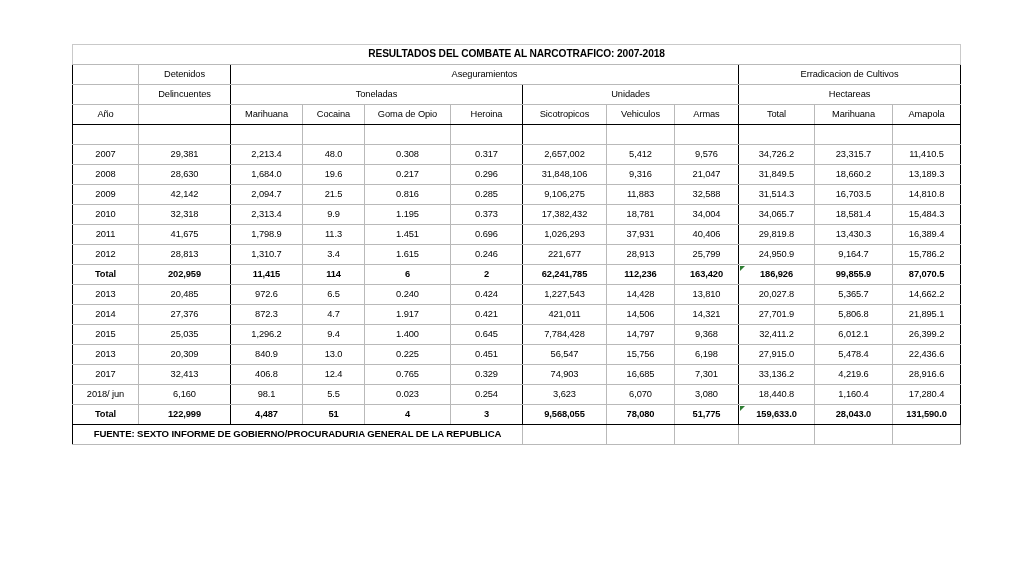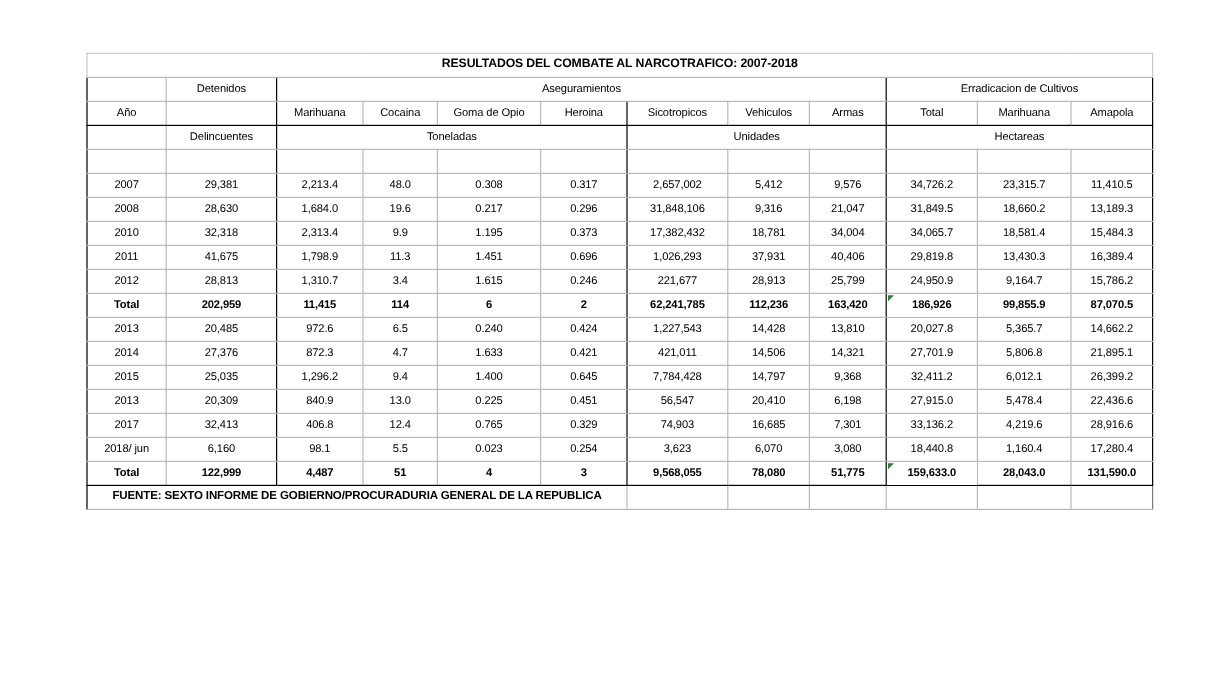--- a/index.html
+++ b/index.html
@@ -129,40 +129,40 @@
       </tr>
 
       <tr class="hdr">
         <td class="bt-thick bl-thick"></td>
         <td class="bt-thick br-med">Detenidos</td>
         <td class="bt-thick bl-med br-med" colspan="7">Aseguramientos</td>
         <td class="bt-thick bl-med br-thick" colspan="3">Erradicacion de Cultivos</td>
       </tr>
 
       <tr class="hdr">
+        <td class="bl-thick"></td>
+        <td class="br-med">Delincuentes</td>
+        <td class="bl-med br-med" colspan="4">Toneladas</td>
+        <td class="bl-med br-med" colspan="3">Unidades</td>
+        <td class="bl-med br-thick" colspan="3">Hectareas</td>
+      </tr>
+
+      <tr class="hdr">
         <td class="bl-thick bb-med">Año</td>
         <td class="br-med bb-med"></td>
         <td class="bl-med bb-med">Marihuana</td>
         <td class="bb-med">Cocaina</td>
         <td class="bb-med">Goma de Opio</td>
         <td class="br-med bb-med">Heroina</td>
         <td class="bl-med bb-med">Sicotropicos</td>
         <td class="bb-med">Vehiculos</td>
         <td class="br-med bb-med">Armas</td>
         <td class="bl-med bb-med">Total</td>
         <td class="bb-med">Marihuana</td>
         <td class="br-thick bb-med">Amapola</td>
-      </tr>
-
-      <tr class="hdr">
-        <td class="bl-thick"></td>
-        <td class="br-med">Delincuentes</td>
-        <td class="bl-med br-med" colspan="4">Toneladas</td>
-        <td class="bl-med br-med" colspan="3">Unidades</td>
-        <td class="bl-med br-thick" colspan="3">Hectareas</td>
       </tr>
 
       <tr class="spacer">
         <td class="bl-thick"></td>
         <td class="br-med"></td>
         <td class="bl-med"></td>
         <td></td>
         <td></td>
         <td class="br-med"></td>
         <td class="bl-med"></td>
@@ -197,20 +197,34 @@
             <td class="">0.217</td>
             <td class="br-med">0.296</td>
             <td class="bl-med">31,848,106</td>
             <td class="">9,316</td>
             <td class="br-med">21,047</td>
             <td class="bl-med">31,849.5</td>
             <td class="">18,660.2</td>
             <td class="br-thick">13,189.3</td>
           </tr>
           <tr class="data">
+            <td class="bl-thick">2009</td>
+            <td class="br-med">42,142</td>
+            <td class="bl-med">2,094.7</td>
+            <td class="">21.5</td>
+            <td class="">0.816</td>
+            <td class="br-med">0.285</td>
+            <td class="bl-med">9,106,275</td>
+            <td class="">11,883</td>
+            <td class="br-med">32,588</td>
+            <td class="bl-med">31,514.3</td>
+            <td class="">16,703.5</td>
+            <td class="br-thick">14,810.8</td>
+          </tr>
+          <tr class="data">
             <td class="bl-thick">2010</td>
             <td class="br-med">32,318</td>
             <td class="bl-med">2,313.4</td>
             <td class="">9.9</td>
             <td class="">1.195</td>
             <td class="br-med">0.373</td>
             <td class="bl-med">17,382,432</td>
             <td class="">18,781</td>
             <td class="br-med">34,004</td>
             <td class="bl-med">34,065.7</td>
@@ -271,21 +285,21 @@
             <td class="br-med">13,810</td>
             <td class="bl-med">20,027.8</td>
             <td class="">5,365.7</td>
             <td class="br-thick">14,662.2</td>
           </tr>
           <tr class="data">
             <td class="bl-thick">2014</td>
             <td class="br-med">27,376</td>
             <td class="bl-med">872.3</td>
             <td class="">4.7</td>
-            <td class="">1.633</td>
+            <td class="">1.917</td>
             <td class="br-med">0.421</td>
             <td class="bl-med">421,011</td>
             <td class="">14,506</td>
             <td class="br-med">14,321</td>
             <td class="bl-med">27,701.9</td>
             <td class="">5,806.8</td>
             <td class="br-thick">21,895.1</td>
           </tr>
           <tr class="data">
             <td class="bl-thick">2015</td>
@@ -302,21 +316,21 @@
             <td class="br-thick">26,399.2</td>
           </tr>
           <tr class="data">
             <td class="bl-thick">2013</td>
             <td class="br-med">20,309</td>
             <td class="bl-med">840.9</td>
             <td class="">13.0</td>
             <td class="">0.225</td>
             <td class="br-med">0.451</td>
             <td class="bl-med">56,547</td>
-            <td class="">20,410</td>
+            <td class="">15,756</td>
             <td class="br-med">6,198</td>
             <td class="bl-med">27,915.0</td>
             <td class="">5,478.4</td>
             <td class="br-thick">22,436.6</td>
           </tr>
           <tr class="data">
             <td class="bl-thick">2017</td>
             <td class="br-med">32,413</td>
             <td class="bl-med">406.8</td>
             <td class="">12.4</td>

